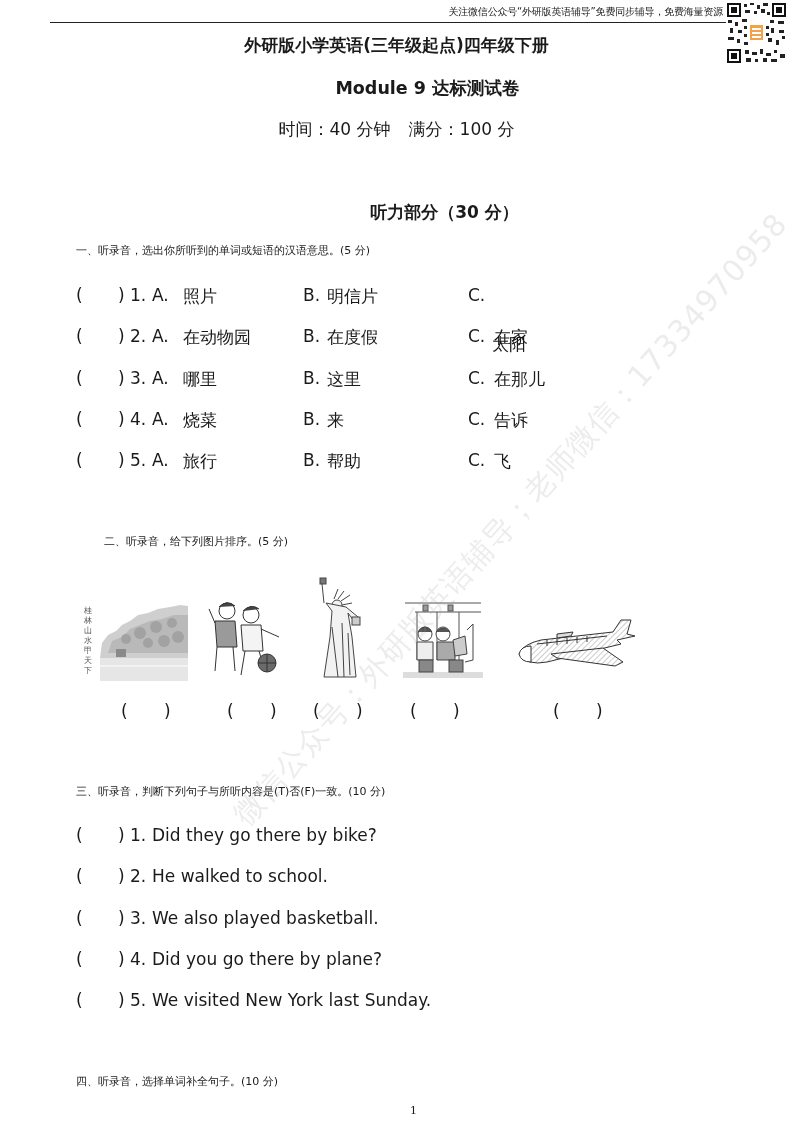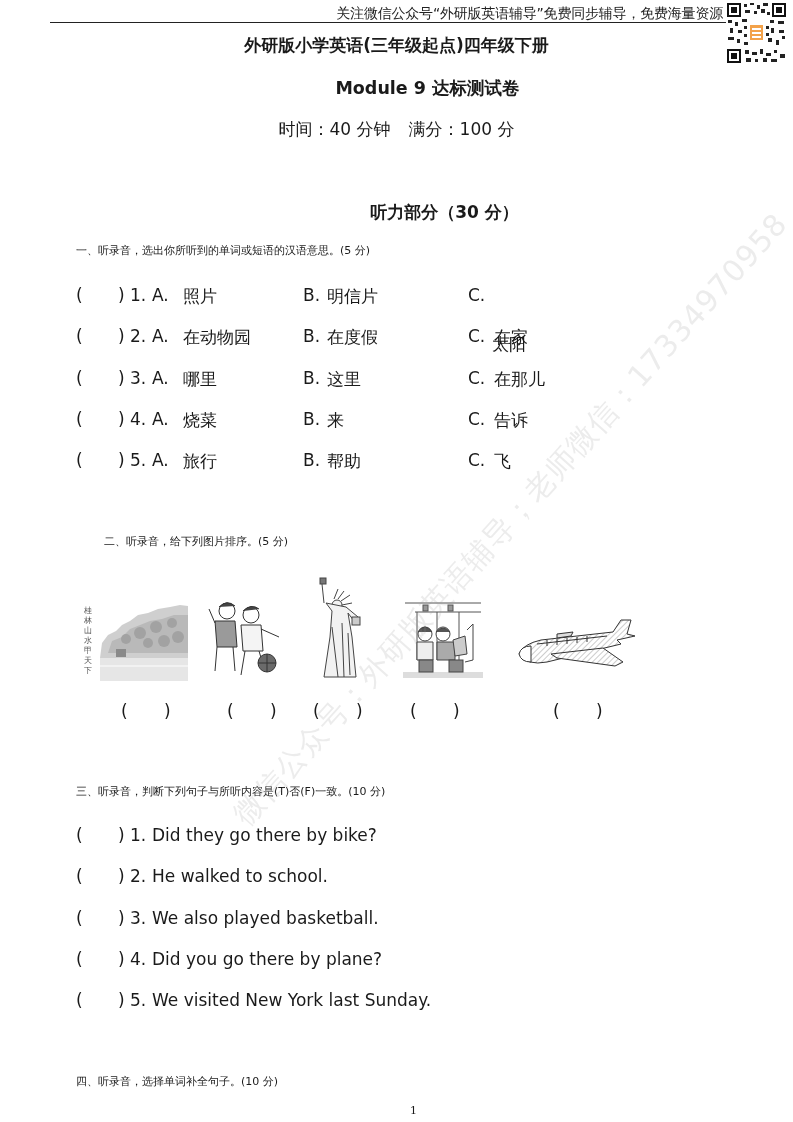--- a/index.html
+++ b/index.html
@@ -4,21 +4,21 @@
   <style>
     html, body { margin: 0; padding: 0; background: #ffffff; }
     body {
       width: 793px; height: 1122px; position: relative; overflow: hidden;
       font-family: "DejaVu Sans", "Liberation Sans", sans-serif;
       color: #1a1a1a;
     }
     .abs { position: absolute; white-space: nowrap; }
 
     
-    .banner-text { top: 5px; right: 70px; font-size: 14px; color: #222; letter-spacing: -0.2px; }
+    .banner-text { top: 5px; right: 70px; font-size: 10px; color: #222; letter-spacing: -0.2px; }
     .banner-line { top: 22px; left: 50px; width: 676px; height: 1px; background: #222; }
     .qr { left: 726px; top: 2px; width: 61px; height: 62px; }
 
     
     .title-main { top: 34px; left: 0; width: 793px; text-align: center; font-size: 17px; font-weight: bold; }
     .title-sub { top: 76px; left: 0; width: 793px; text-align: center; font-size: 17.5px; font-weight: bold; padding-left: 31px; }
     .title-time { top: 118px; left: 0; width: 793px; text-align: center; font-size: 17px; }
     .time-gap { display: inline-block; width: 18px; }
 
     .part-title { top: 201px; left: 0; width: 793px; text-align: center; font-size: 17px; font-weight: bold; margin-left: 48px; }

